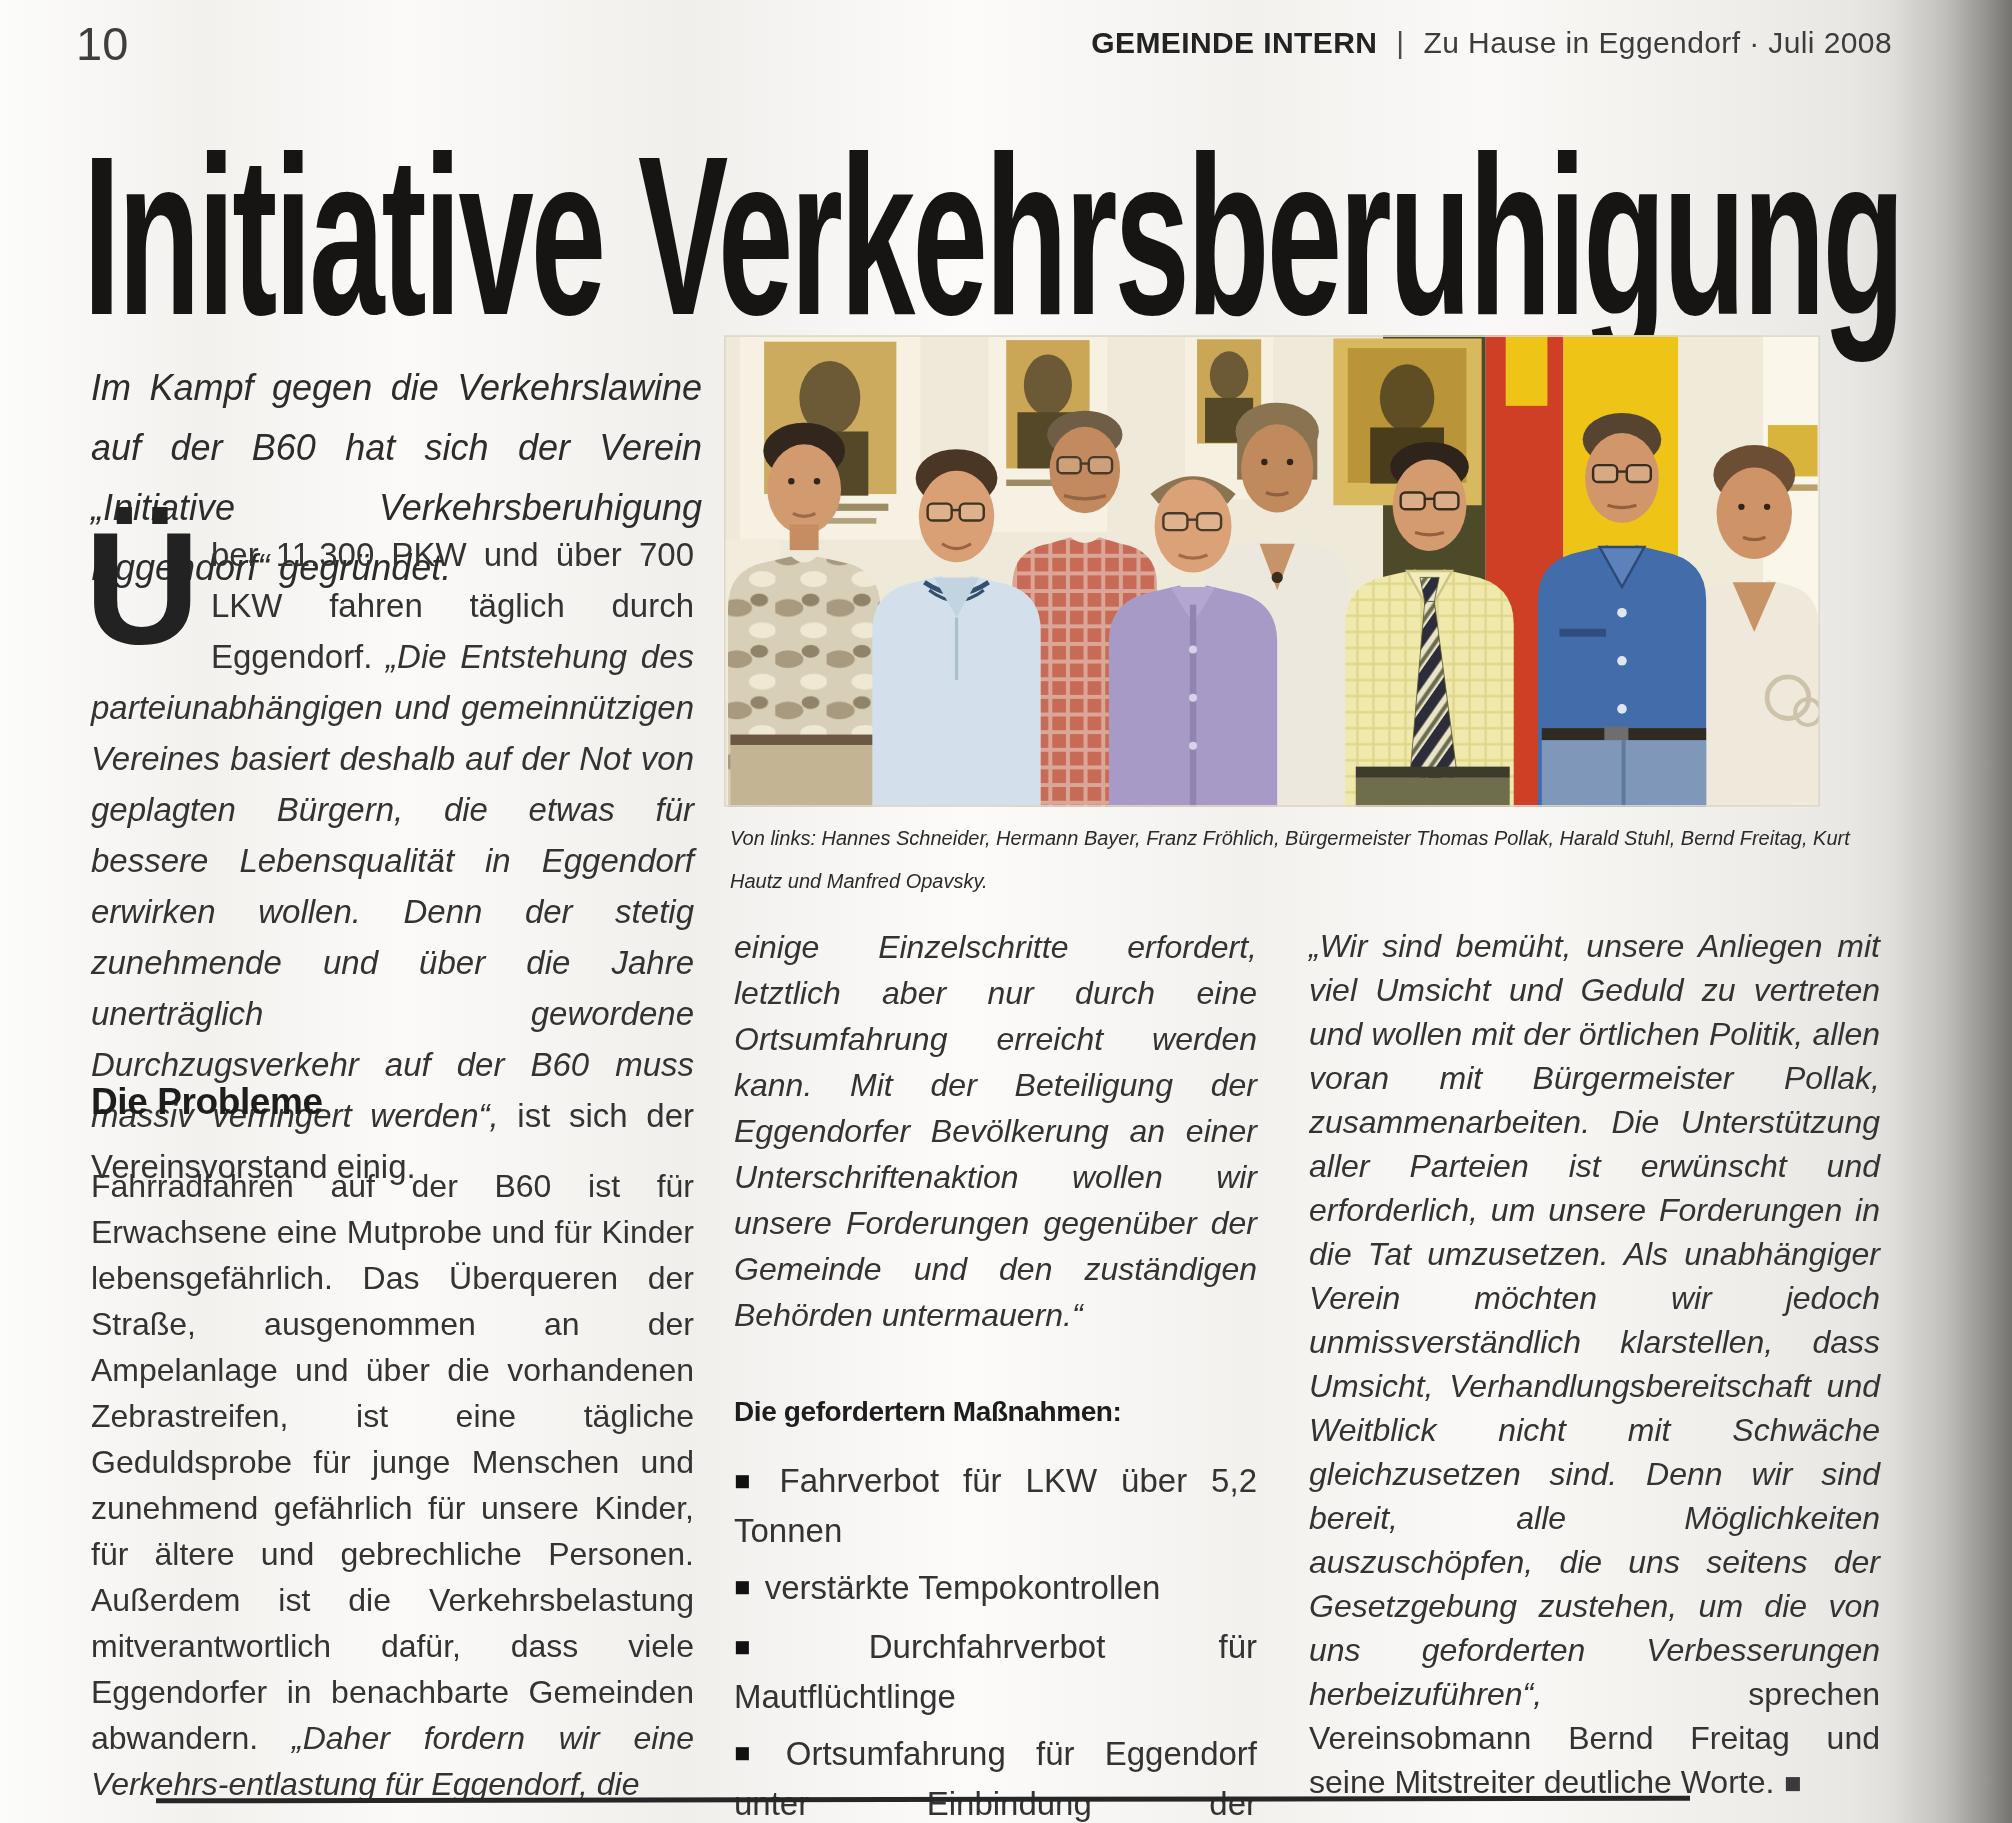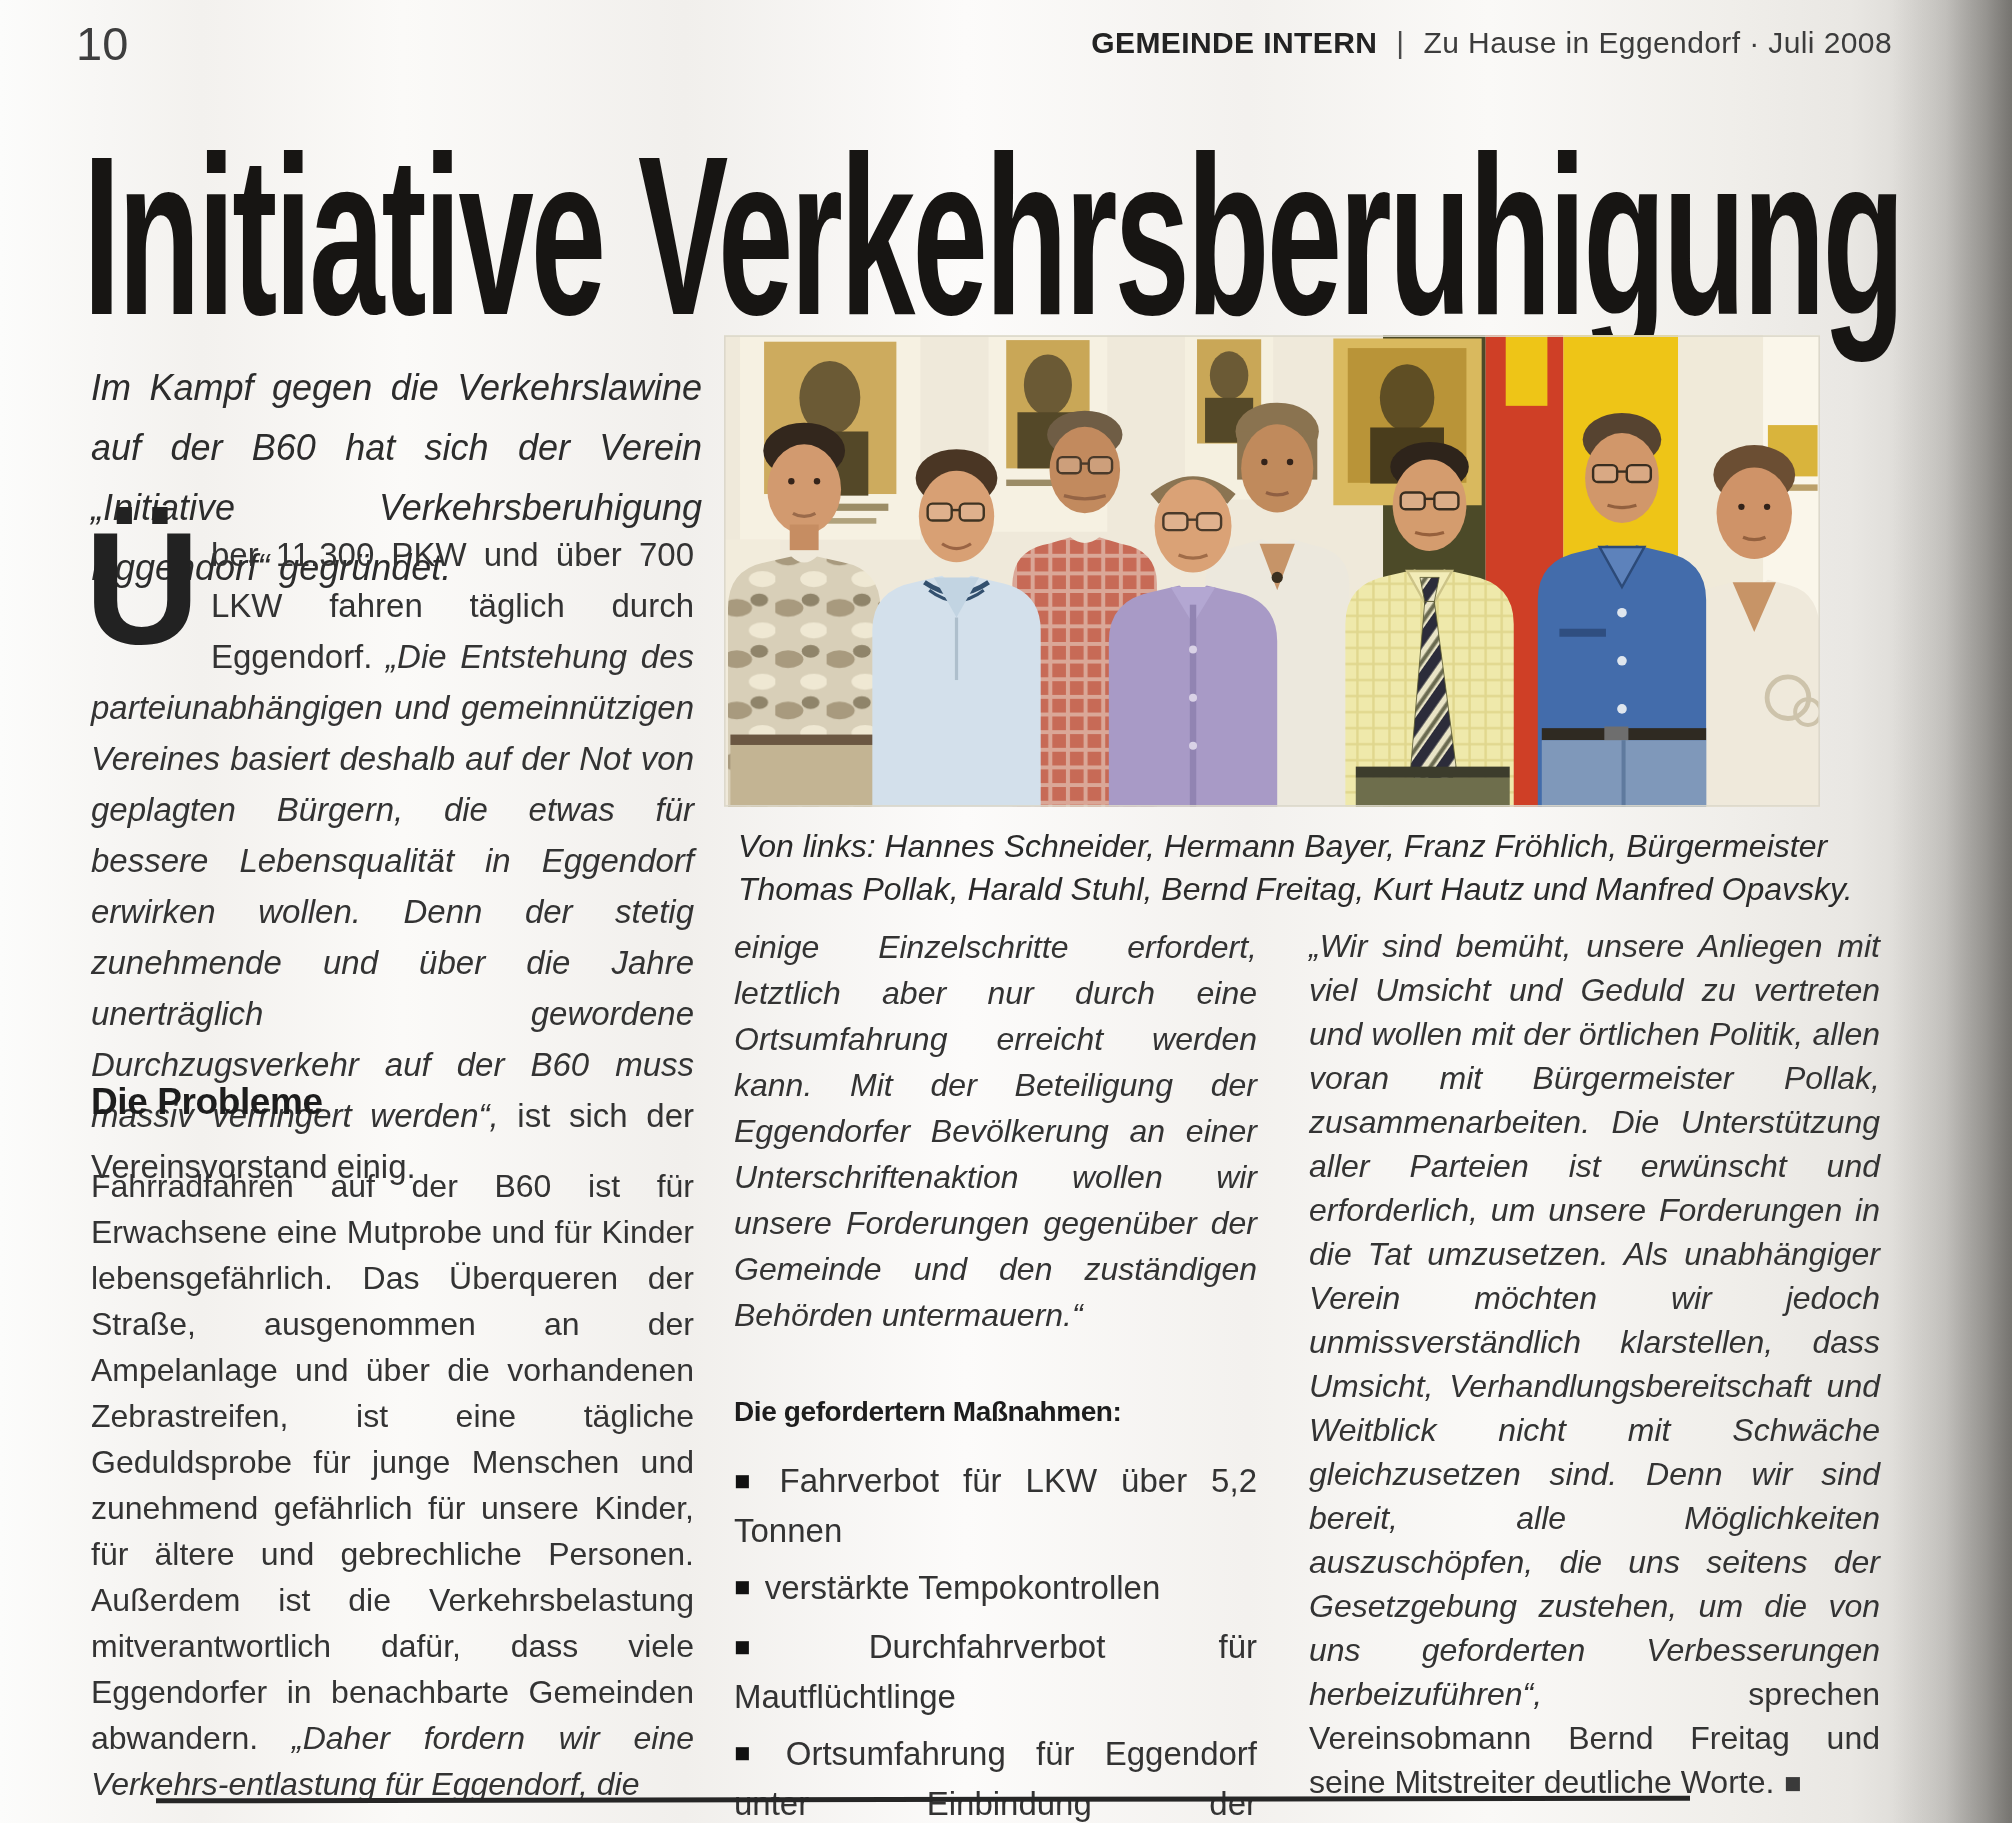--- a/index.html
+++ b/index.html
@@ -18,21 +18,21 @@
   .headline-svg{position:absolute;left:83px;top:133px;overflow:visible;}
   .lead{position:absolute;left:91px;top:358px;width:611px;margin:0;font-size:36px;line-height:60px;font-style:italic;color:#2c2c2c;text-align:justify;}
   .intro{position:absolute;left:91px;top:529px;width:603px;font-size:33px;line-height:51px;color:#333;text-align:justify;}
   .dc-spacer{float:left;width:120px;height:106px;}
   .dropcap{position:absolute;left:-6.4px;top:-21px;font-size:160px;line-height:1;font-weight:700;color:#222;}
   .it{font-style:italic;}
   h2{margin:0;font-size:37px;font-weight:700;color:#1d1d1d;letter-spacing:-0.4px;}
   .h-probleme{position:absolute;left:91px;top:1081px;}
   .col-left-body{position:absolute;left:91px;top:1163px;width:603px;margin:0;font-size:32px;line-height:46px;text-align:justify;}
   .photo-svg{position:absolute;left:724px;top:335px;}
-  .caption{position:absolute;left:726px;top:813px;width:1167px;margin:12px;font-size:32px;line-height:43px;font-style:italic;color:#2a2a2a;}
+  .caption{position:absolute;left:726px;top:813px;width:1167px;margin:4px;font-size:20px;line-height:43px;font-style:italic;color:#2a2a2a;}
   .col-mid{position:absolute;left:734px;top:924px;width:523px;}
   .mid-quote{margin:0;font-size:32px;line-height:46px;text-align:justify;}
   .h-massnahmen{margin:58px 0 29px 0;font-size:28px;}
   .bullet{font-size:33px;line-height:47px;text-align:justify;margin:0 0 9.6px 0;}
   .sq{font-style:normal;font-size:27px;color:#111;margin-right:14.4px;position:relative;top:-2.4px;}
   .col-right{position:absolute;left:1309px;top:924px;width:571px;}
   .col-right p{margin:0;font-size:32px;line-height:44px;text-align:justify;}
   .endsq{font-style:normal;color:#3a3a3a;font-size:29px;margin-left:9.6px;}
   .footer-rule{position:absolute;left:156px;top:1797px;width:1534px;height:4.8px;background:#262626;transform:rotate(-.1deg);}
 </style>

